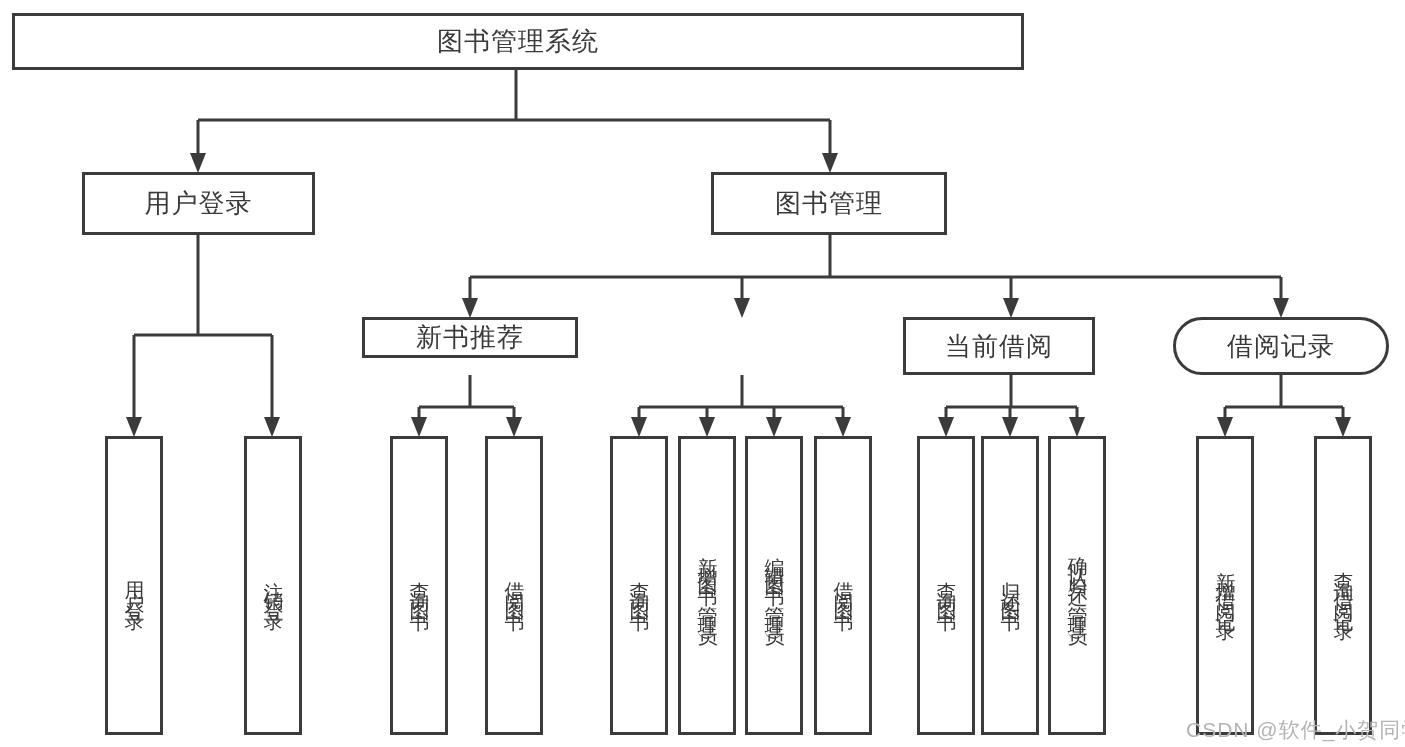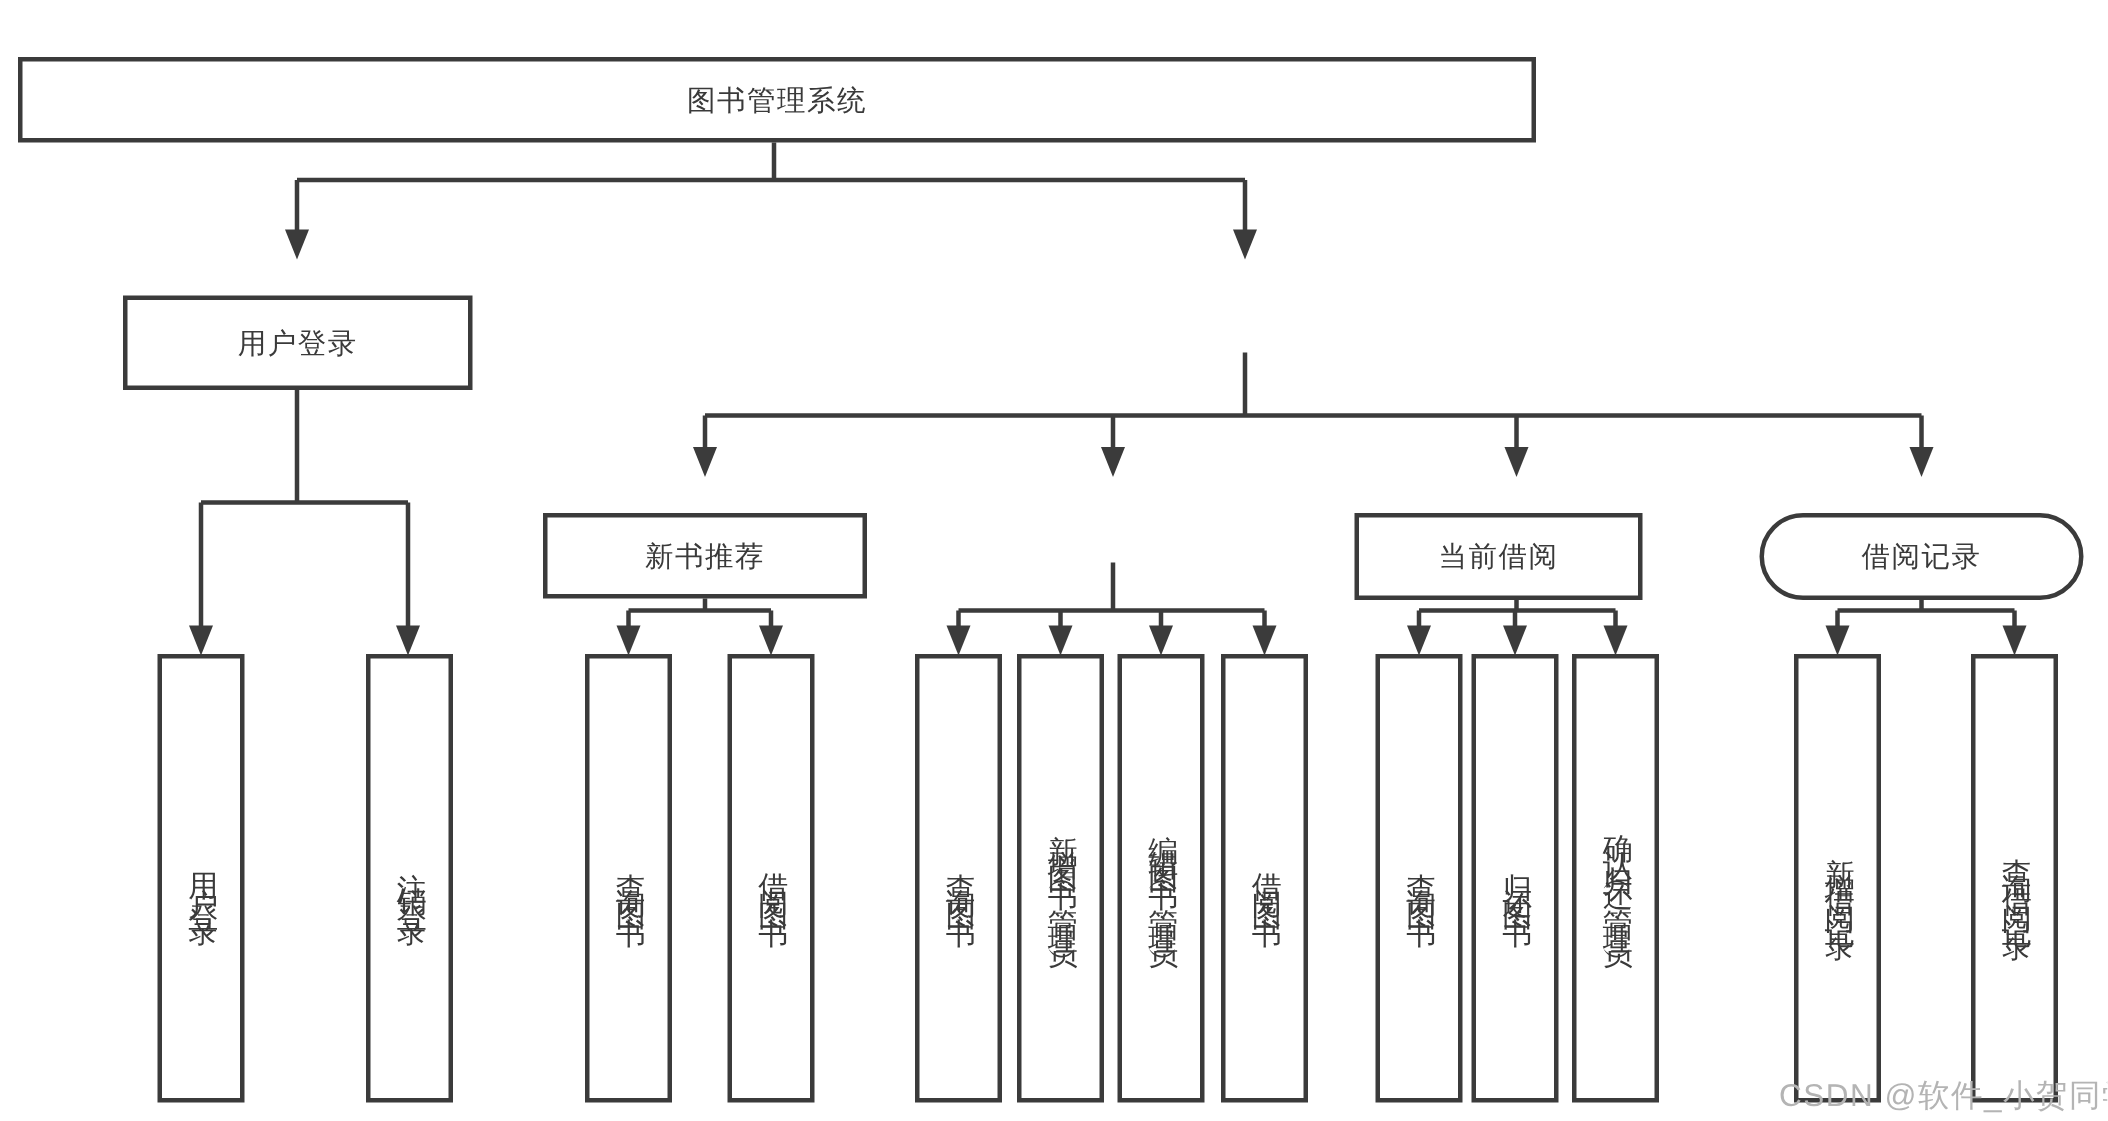--- a/index.html
+++ b/index.html
@@ -9,36 +9,36 @@
     font-family:"Liberation Sans", sans-serif;
     color:#3a3a3a;
   }
   .connector-layer { position:absolute; left:0; top:0; width:1405px; height:747px; pointer-events:none; }
   .node {
     position:absolute; background:#ffffff;
     border:3px solid #3b3b3b; box-sizing:border-box; z-index:2;
   }
   .hbox {
     display:flex; align-items:center; justify-content:center;
-    font-size:19px; letter-spacing:1px; white-space:nowrap;margin-top:25px;
+    font-size:26px; letter-spacing:1px; white-space:nowrap;
   }
   .vbox {
     writing-mode:vertical-rl; text-orientation:mixed;
     text-align:center; font-size:20px; letter-spacing:10px;
     line-height:50px; width:58px; height:299px; top:436px;
   }
   .watermark {
     position:absolute; left:1186px; top:716px; z-index:6;
     font-size:21px; color:#b4b4b4; letter-spacing:1px; white-space:nowrap;
   }
   
   #n-root   { left:12px;  top:13px;  width:1012px; height:57px; }
   #n-login  { left:82px;  top:172px; width:233px;  height:63px; }
   #n-mgmt   { left:711px; top:172px; width:236px;  height:63px; }
-  #n-rec    { left:362px; top:317px; width:216px;  height:57px; }
+  #n-rec    { left:362px; top:317px; width:216px;  height:41px; }
   #n-borrow { left:634px; top:317px; width:216px;  height:58px; }
   #n-cur    { left:903px; top:317px; width:192px;  height:58px; }
   #n-hist   { left:1173px;top:317px; width:216px;  height:58px;border-radius:29px; }
   #v-login1 { left:105px; }  #v-logout { left:244px; }
   #v-q1     { left:390px; }  #v-b1     { left:485px; }
   #v-q2     { left:610px; }  #v-add    { left:678px; }
   #v-edit   { left:745px; }  #v-b2     { left:814px; }
   #v-q3     { left:917px; }  #v-ret    { left:981px; }
   #v-conf   { left:1048px; }
   #v-addrec { left:1196px; } #v-qrec   { left:1314px; }
@@ -84,20 +84,21 @@
       <polygon points="1010,437 1002,417 1018,417"></polygon>
       <polygon points="1077,437 1069,417 1085,417"></polygon>
       <polygon points="1225,437 1217,417 1233,417"></polygon>
       <polygon points="1343,437 1335,417 1351,417"></polygon>
     </g>
   </svg>
 
   <div id="n-root" class="node hbox">图书管理系统</div>
 
   <div id="n-login" class="node hbox">用户登录</div>
+  <div id="n-mgmt" class="node hbox">图书管理</div>
 
   <div id="n-rec" class="node hbox">新书推荐</div>
   <div id="n-cur" class="node hbox">当前借阅</div>
   <div id="n-hist" class="node hbox">借阅记录</div>
 
   <div id="v-login1" class="node vbox">用户登录</div>
   <div id="v-logout" class="node vbox">注销登录</div>
 
   <div id="v-q1" class="node vbox">查询图书</div>
   <div id="v-b1" class="node vbox">借阅图书</div>

